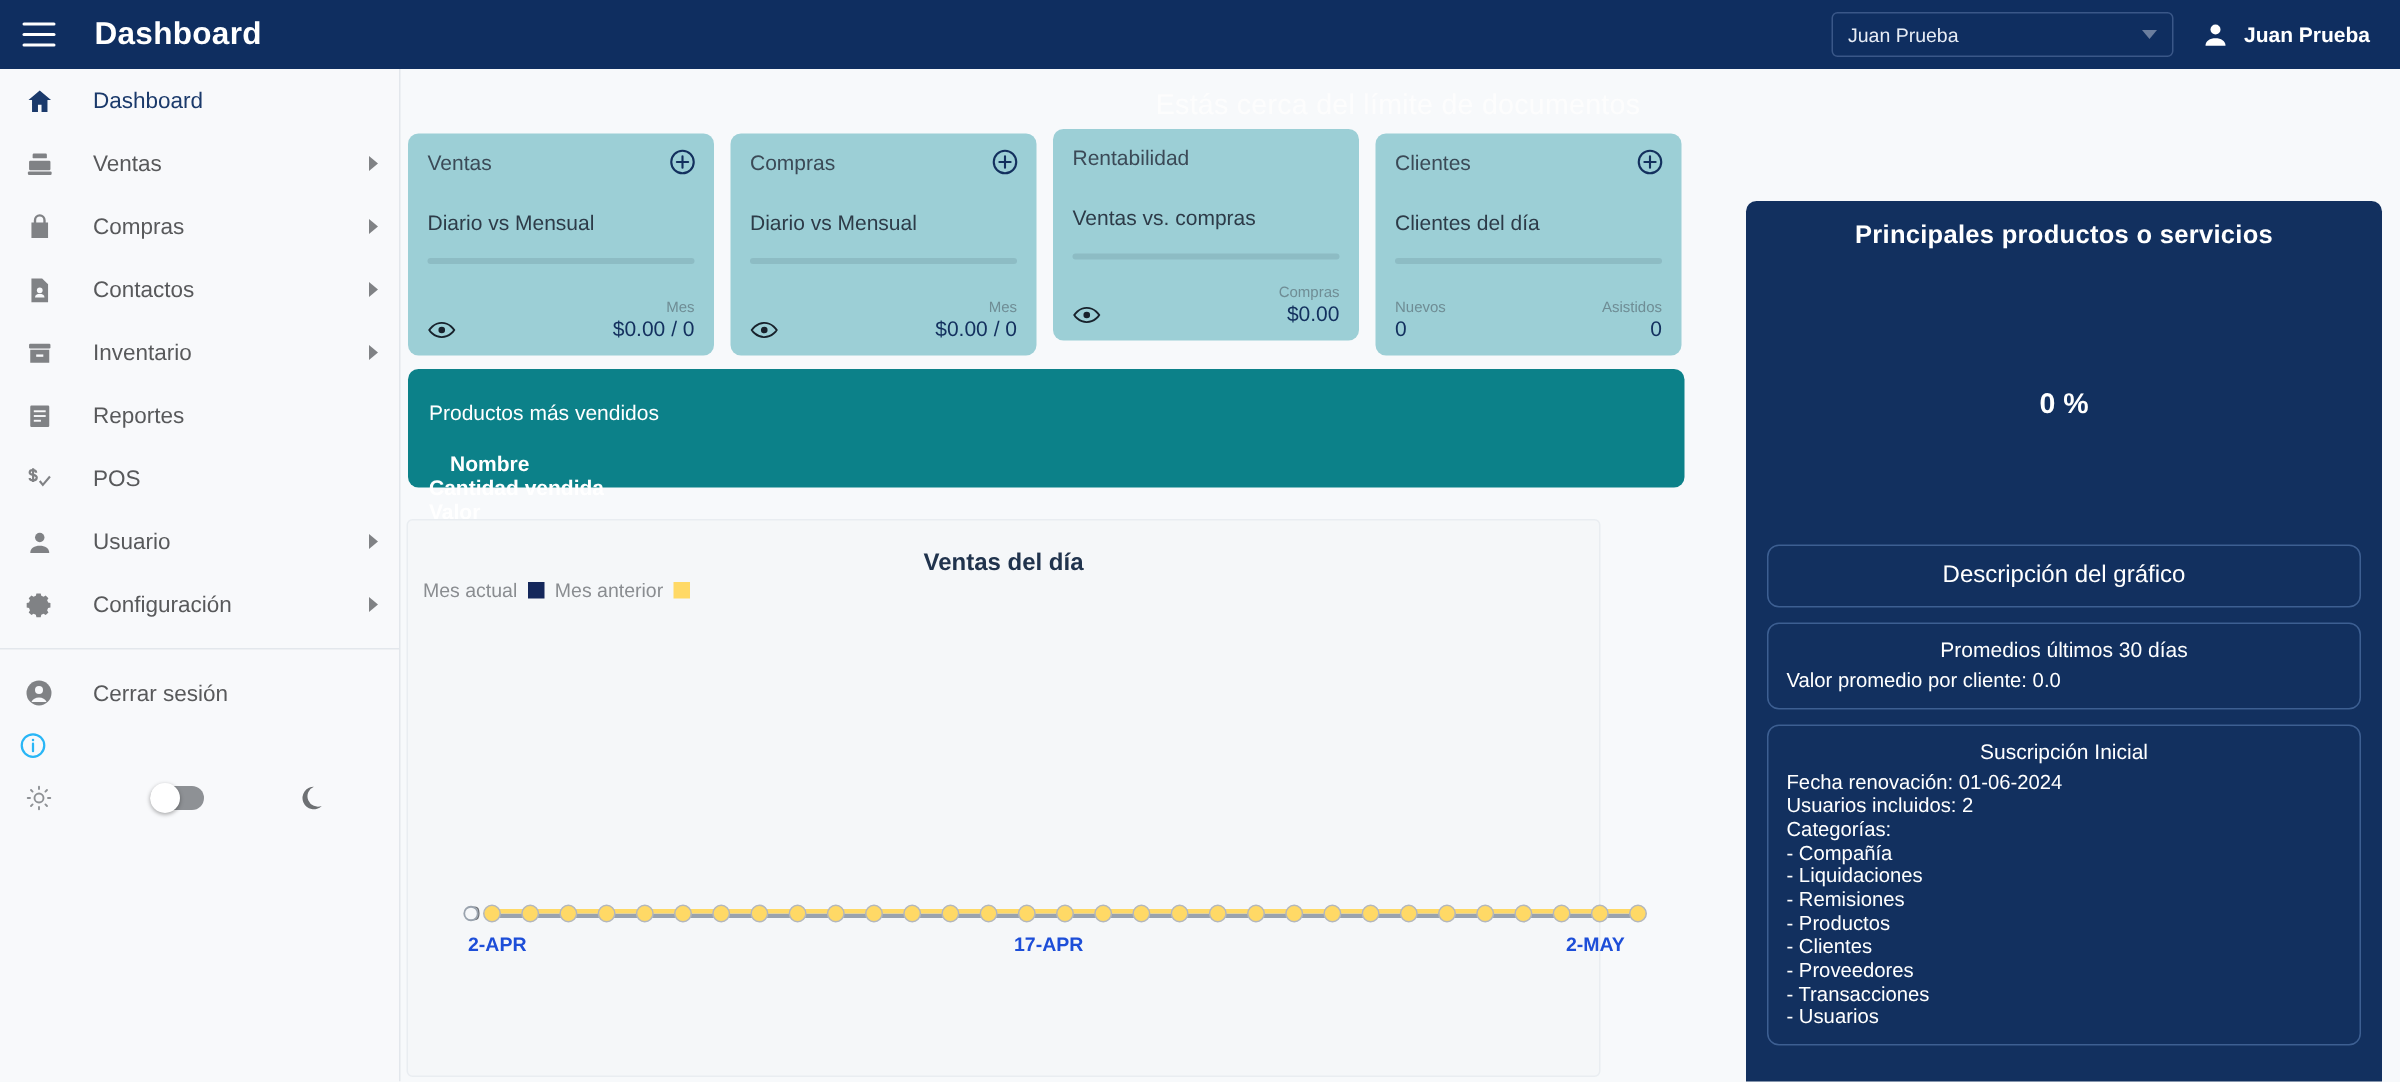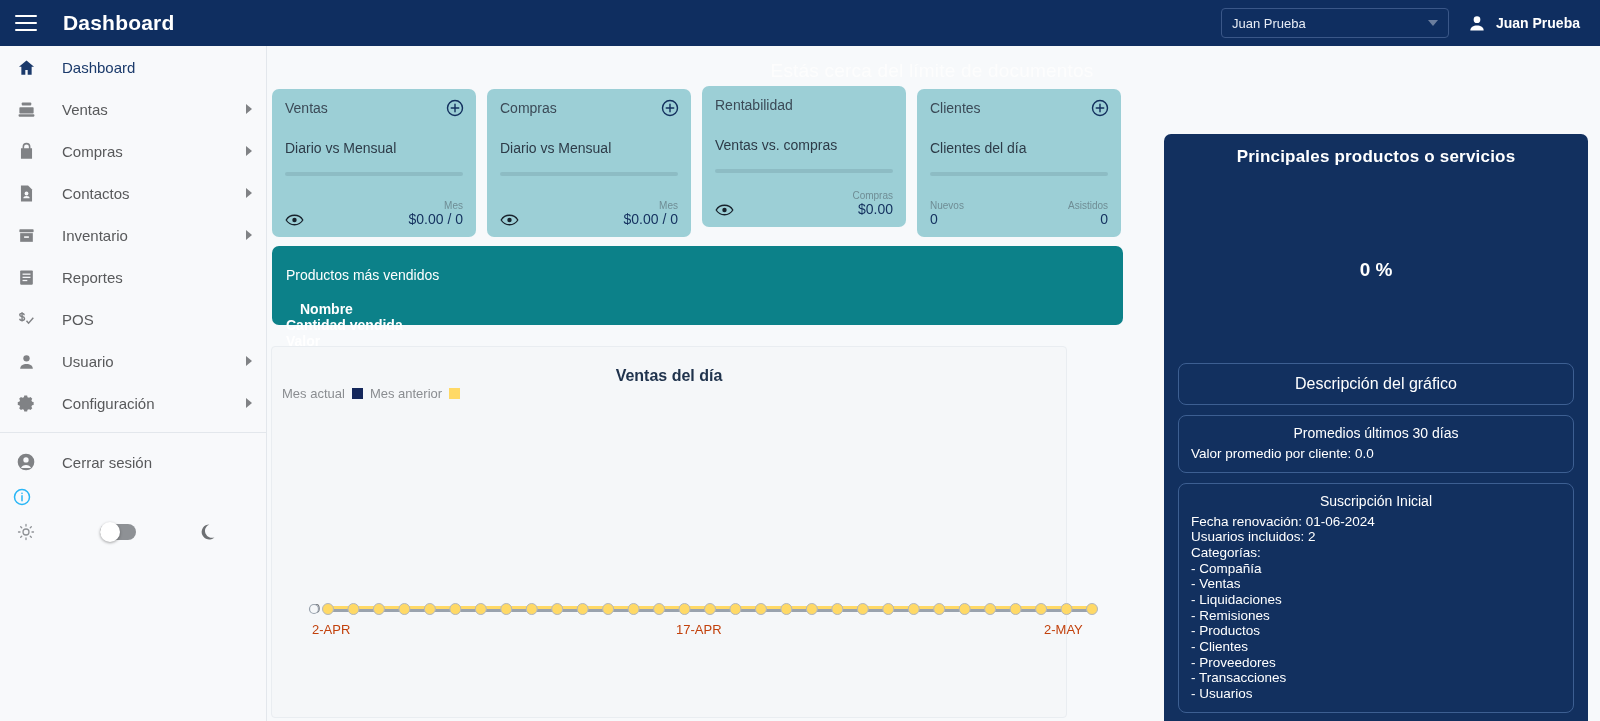--- a/index.html
+++ b/index.html
@@ -126,21 +126,21 @@
     position: absolute; top: 39px; left: 10px; display: flex; align-items: center;
     gap: 7px; font-size: 13px; color: #8a8d91;
   }
   .legend .sw { width: 11px; height: 11px; display: inline-block; }
   .plot { position: absolute; left: 0; top: 0; width: 854px; height: 372px; }
   .ytick {
     position: absolute; left: 41px; top: 254px; font-size: 13px; color: #6f7277;
   }
   .xlabels {
     position: absolute; top: 275px; left: 0; width: 854px; height: 18px;
-    font-size: 13px; font-weight: 400; color: #c2410c;
+    font-size: 13px; font-weight: 700; color: #1d4ed8;
   }
   .xlabels span { position: absolute; }
 
   
   .rightpanel {
     position: absolute; top: 88px; right: 12px; width: 424px; height: 620px;
     background: #12305f; border-radius: 7px; padding: 13px 14px 0 14px; color: #fff;
     overflow: hidden;
   }
   .rp-title { text-align: center; font-size: 17px; font-weight: 700; letter-spacing: .2px; }
@@ -505,21 +505,20 @@
         <div class="bx-line">Valor promedio por cliente: 0.0</div>
       </div>
 
       <div class="rp-box">
         <div class="bx-title">Suscripción Inicial</div>
         <div class="bx-line">Fecha renovación: 01-06-2024</div>
         <div class="bx-line">Usuarios incluidos: 2</div>
         <div class="bx-line">Categorías:</div>
         <div id="cat-list">
             <div class="bx-line">- Compañía</div>
-            <div class="bx-line">- Ventas</div>
             <div class="bx-line">- Liquidaciones</div>
             <div class="bx-line">- Remisiones</div>
             <div class="bx-line">- Productos</div>
             <div class="bx-line">- Clientes</div>
             <div class="bx-line">- Proveedores</div>
             <div class="bx-line">- Transacciones</div>
             <div class="bx-line">- Usuarios</div>
           </div>
 
       </div>

